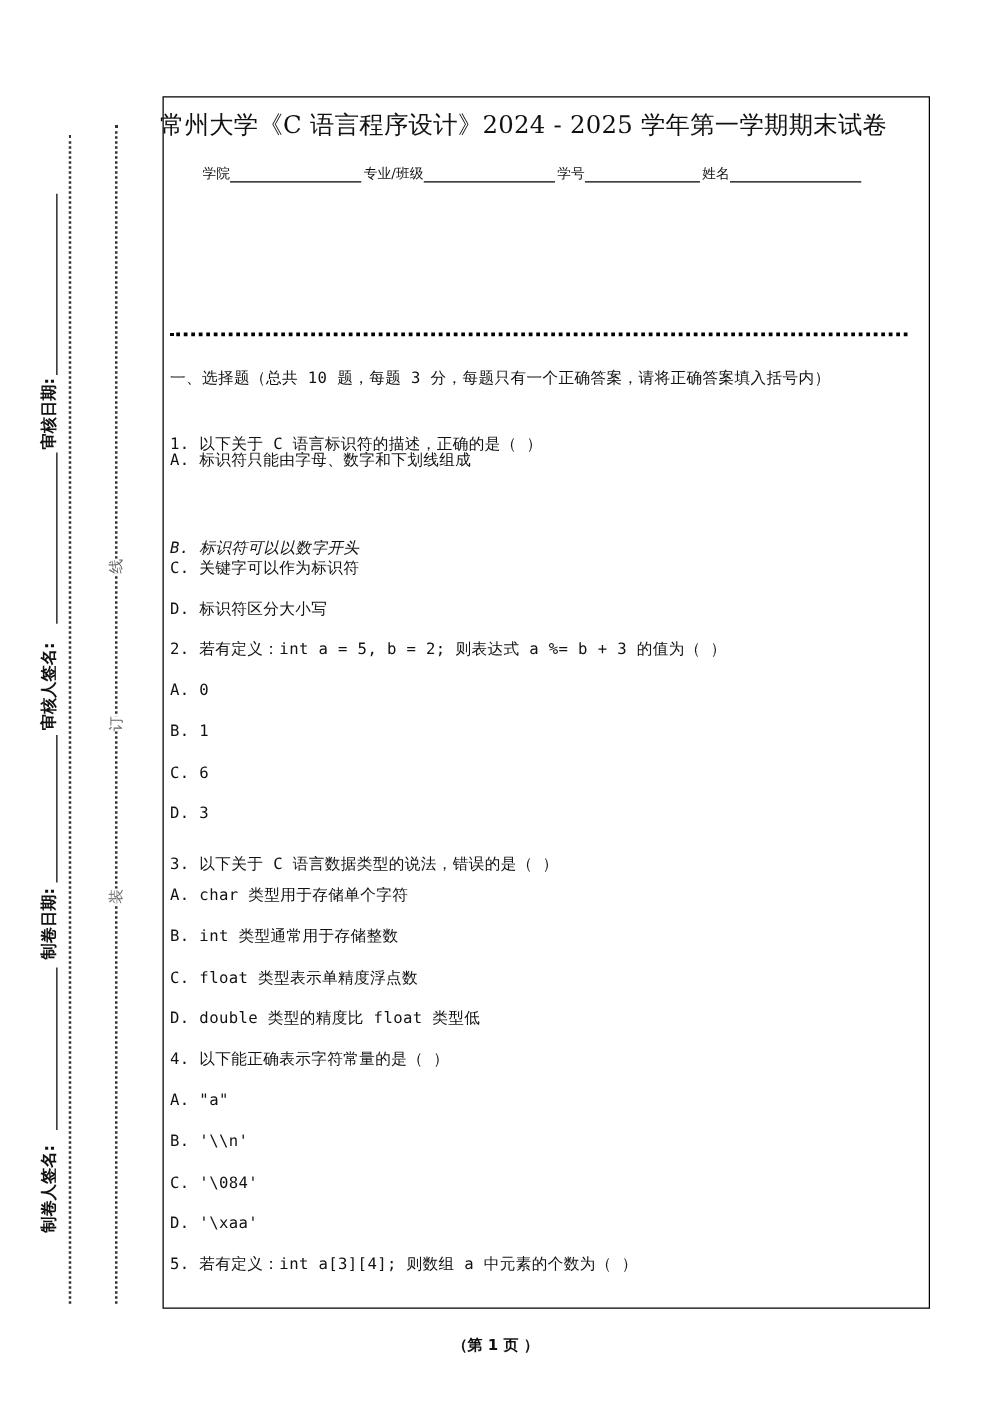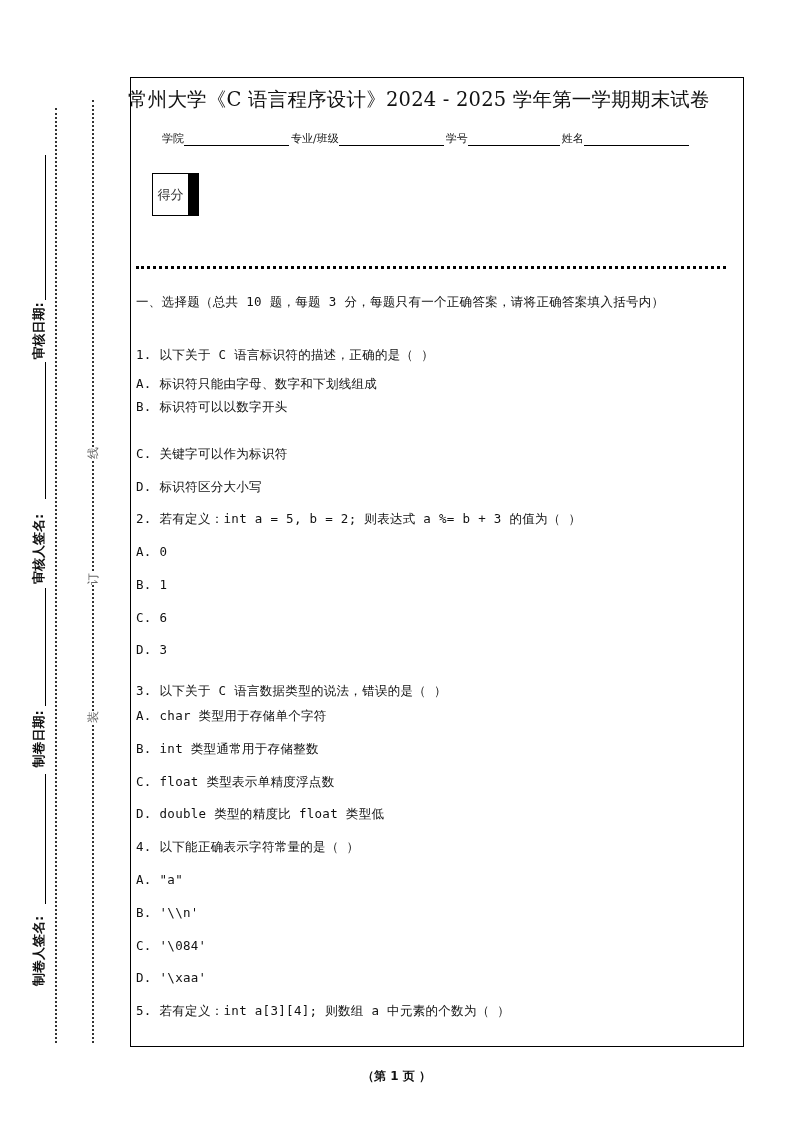--- a/index.html
+++ b/index.html
@@ -68,43 +68,30 @@
   <span class="lbl">专业/班级</span>
   <span class="blank" style="width:105px;"></span>
   <span class="lbl">学号</span>
   <span class="blank" style="width:92px;"></span>
   <span class="lbl">姓名</span>
   <span class="blank" style="width:105px;"></span>
 </div>
 
 <table class="score">
   <tbody>
-  <tr style="height:42px;">
-    <td class="rowhdr" style="padding:0 4px;">得分</td>
-    <td></td>
-    <td></td>
-    <td></td>
-    <td></td>
-    <td></td>
-    <td></td>
-    <td></td>
-    <td></td>
-    <td></td>
-    <td></td>
-  </tr>
 </tbody>
   </table>
 
 <div class="sep"></div>
 
 <div class="q wrap" style="top:290px;">一、选择题（总共 10 题，每题 3 分，每题只有一个正确答案，请将正确答案填入括号内）</div>
 
 <div class="q" style="top:347px;">1. 以下关于 C 语言标识符的描述，正确的是（  ）</div>
-<div class="q" style="top:376px;">A. 标识符只能由字母、数字和下划线组成</div>
-<div class="q" style="top:399px;">B. 标识符可以以数字开头</div>
+<div class="q" style="top:360px;">A. 标识符只能由字母、数字和下划线组成</div>
+<div class="q" style="top:430px;font-style:italic;">B. 标识符可以以数字开头</div>
 <div class="q" style="top:446px;">C. 关键字可以作为标识符</div>
 <div class="q" style="top:479px;">D. 标识符区分大小写</div>
 
 <div class="q" style="top:511px;">2. 若有定义：int a = 5, b = 2; 则表达式 a %= b + 3 的值为（  ）</div>
 <div class="q" style="top:544px;">A. 0</div>
 <div class="q" style="top:577px;">B. 1</div>
 <div class="q" style="top:610px;">C. 6</div>
 <div class="q" style="top:642px;">D. 3</div>
 
 <div class="q" style="top:675px;margin-top:8px;">3. 以下关于 C 语言数据类型的说法，错误的是（  ）</div>

